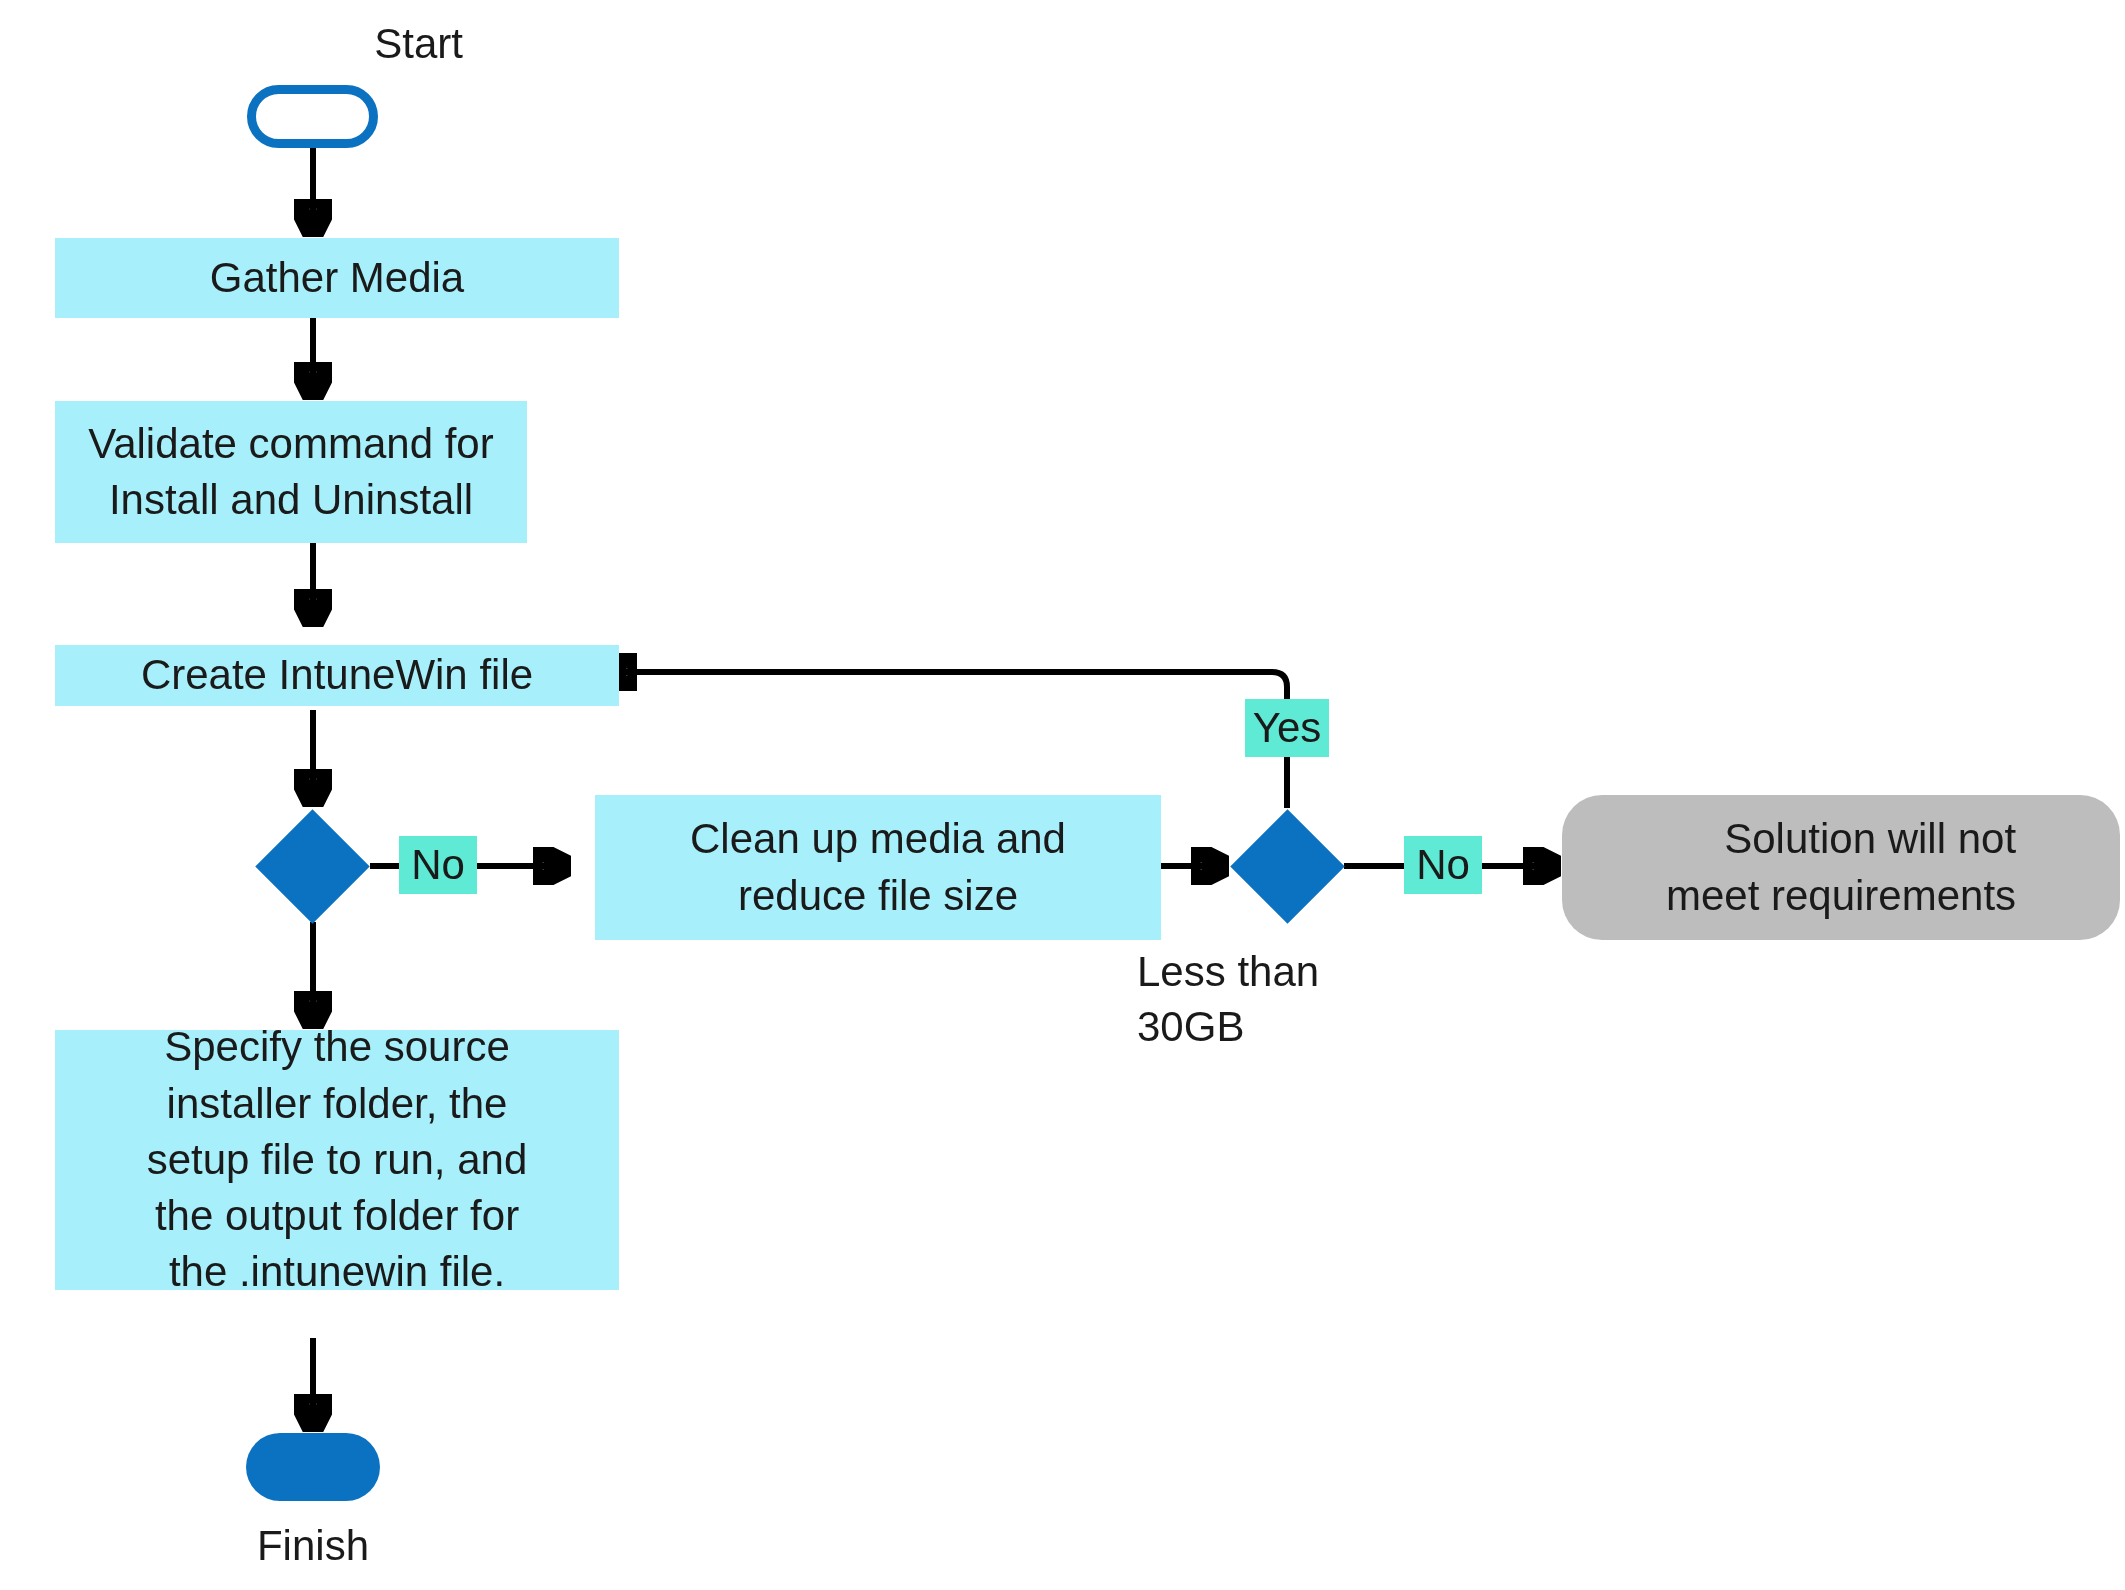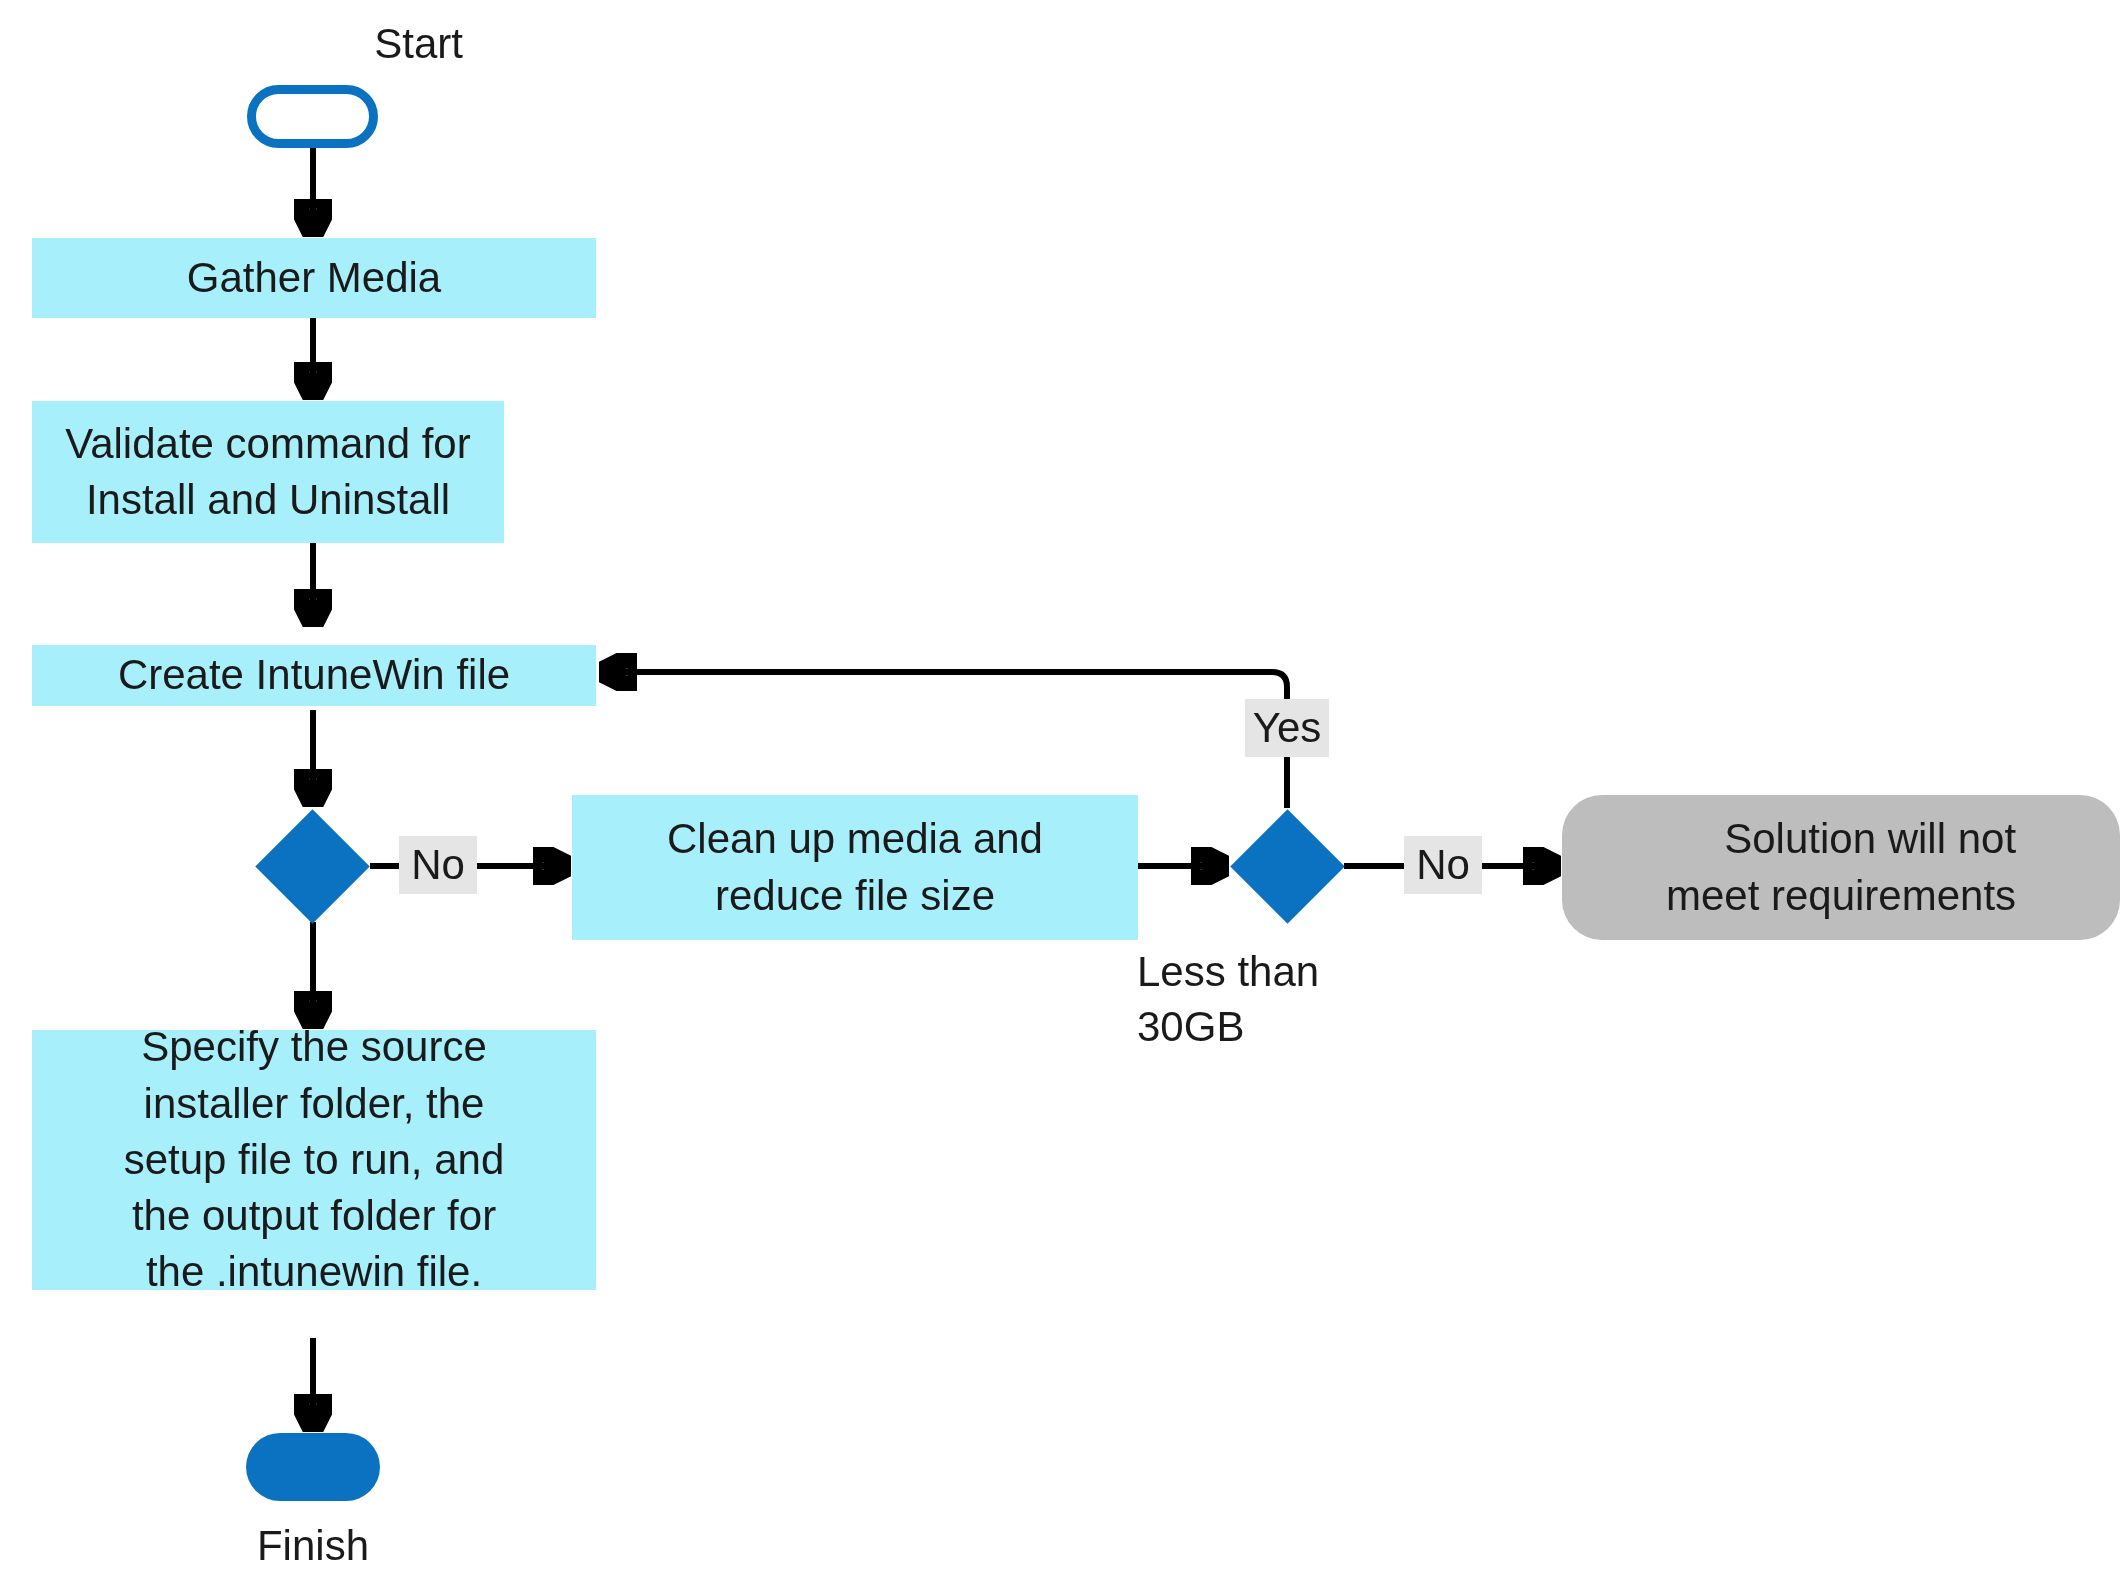--- a/index.html
+++ b/index.html
@@ -20,21 +20,21 @@
     overflow:hidden;
   }
   .node{
     position:absolute;
     display:flex;align-items:center;justify-content:center;
     text-align:center;
     font-size:42px;line-height:1.34;
     white-space:pre-line;
     color:var(--text-color);
   }
-  .process{background:var(--process-fill);}
+  .process{background:var(--process-fill);margin-left:23px;}
   .endpoint{background:var(--endpoint-gray);border-radius:40px;}
   .terminator-start{
     position:absolute;
     background:#ffffff;
     border:9px solid var(--terminator-blue);
     border-radius:34px;
     box-sizing:border-box;
   }
   .terminator-finish{
     position:absolute;
@@ -50,21 +50,21 @@
   .flow-label{
     position:absolute;
     font-size:42px;line-height:1.32;
     white-space:pre-line;
     color:var(--text-color);
   }
   .edge-label{
     position:absolute;
     display:flex;align-items:center;justify-content:center;
     font-size:42px;
-    background:#e5e5e5;
+    background:#5eead4;
     color:var(--text-color);
   }
   svg.wires{position:absolute;left:0;top:0;}
   svg.wires path, svg.wires line{
     stroke:var(--line-color);
     stroke-width:6;
     fill:none;
   }
   .arrowhead-fill{fill:var(--line-color);}
 </style>

